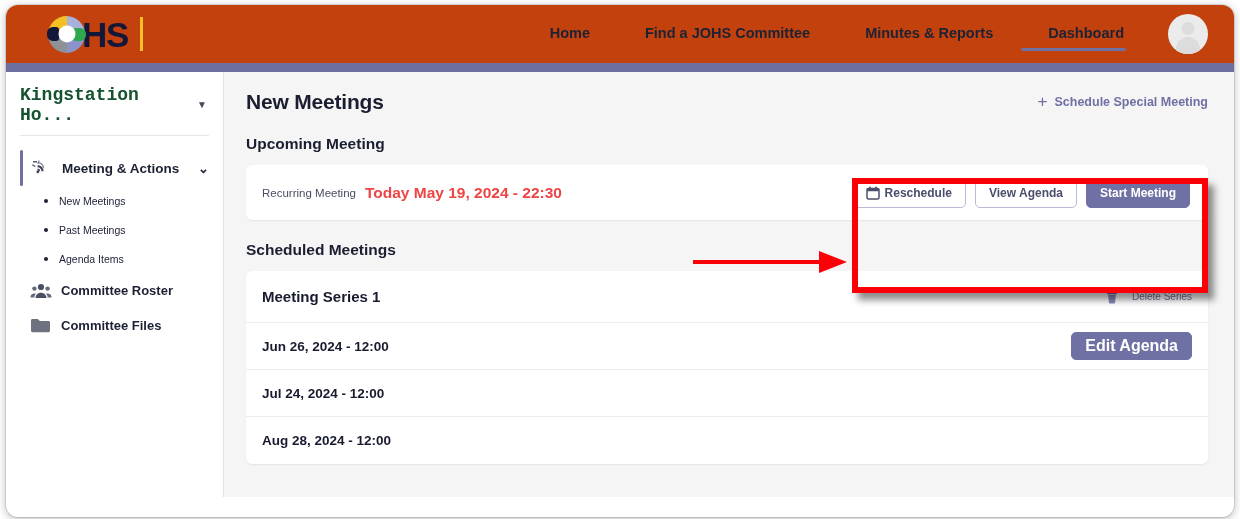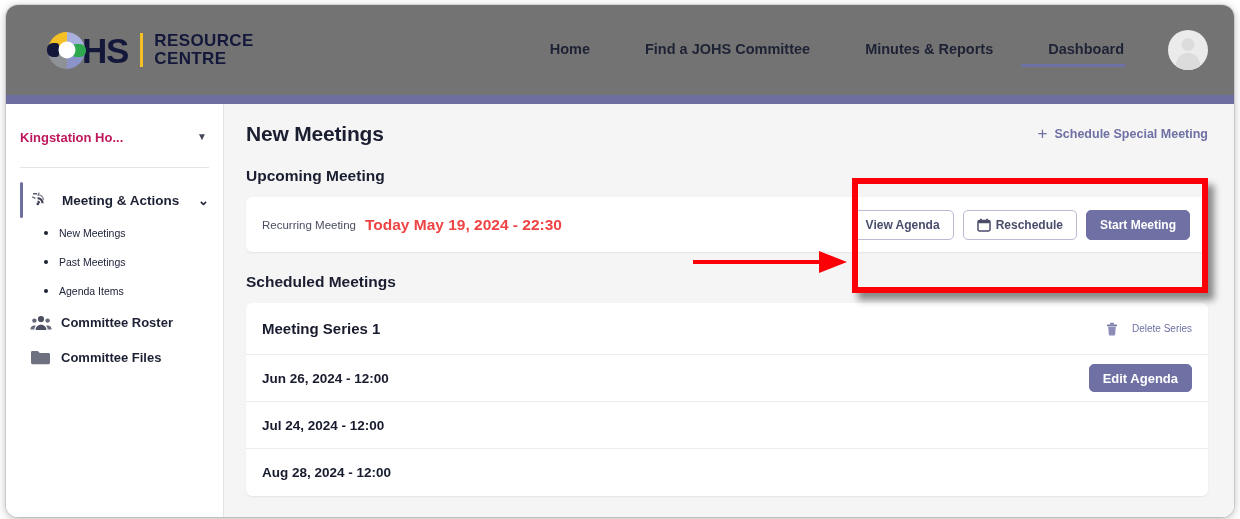--- a/index.html
+++ b/index.html
@@ -21,22 +21,22 @@
     height: 512px;
     background: #ffffff;
     border-radius: 12px;
     overflow: hidden;
     box-shadow: 0 2px 10px rgba(0,0,0,0.28), 0 0 0 1px rgba(0,0,0,0.10);
   }
 
   
   #site-header {
     position: relative;
-    height: 90px;
-    background: #737373;
+    height: 58px;
+    background: #c2410c;
     display: flex;
     align-items: center;
   }
 
   #brand-logo {
     display: flex;
     align-items: center;
     margin-left: 42px;
     gap: 0px;
     text-decoration: none;
@@ -193,23 +193,24 @@
     padding-top: 16px;
   }
 
   #org-selector {
     display: flex;
     align-items: center;
     padding: 0 16px 0 14px;
     height: 34px;
   }
   #org-name {
-    font-size: 13px;
-    font-weight: bold;
-    color: #be185d;
+    font-size: 18px;
+    font-weight: bold;
+    color: #14532d;
+    font-family: Liberation Mono, monospace;
   }
   #org-caret {
     margin-left: auto;
     color: #44485c;
     font-size: 10px;
     line-height: 1;
   }
   #sidebar-divider {
     height: 1px;
     background: #e6e6e6;
@@ -422,21 +423,21 @@
   .row-date {
     font-size: 13.5px;
     font-weight: bold;
     color: #171b2d;
   }
   .row-action { margin-left: auto; }
   .btn-edit {
     background: #6f70a3;
     border: 1px solid #6f70a3;
     color: #ffffff;
-    font-size: 13px;
+    font-size: 16px;
     height: 28px;
     padding: 0 13px;
     border-radius: 5px;
     font-weight: bold;
     display: inline-flex;
     align-items: center;
     cursor: pointer;
     font-family: "Liberation Sans", sans-serif;
   }
 
@@ -483,24 +484,20 @@
           </div>
         <div class="seg seg-bl">
             <i></i>
           </div>
         <div class="green-dot"></div>
         <div class="navy-dot"></div>
         <div class="hole"></div>
       </div>
       <div id="brand-hs">HS</div>
       <div id="brand-divider"></div>
-      <div id="brand-words">
-        <div>RESOURCE</div>
-        <div>CENTRE</div>
-      </div>
     </div>
 
     <div id="main-nav">
       <a class="nav-link">Home</a>
       <a class="nav-link">Find a JOHS Committee</a>
       <a class="nav-link">Minutes &amp; Reports</a>
       <a class="nav-link active">Dashboard</a>
       <div id="avatar">
         <div class="head"></div>
         <div class="body"></div>
@@ -589,32 +586,32 @@
         </div>
       </div>
 
       <div class="section-title">Upcoming Meeting</div>
 
       <div class="card" id="upcoming-card">
         <span id="recurring-label">Recurring Meeting</span>
         <span id="upcoming-date">Today May 19, 2024 - 22:30</span>
         <div id="upcoming-actions">
           <button class="btn btn-outline">
-            <span>View Agenda</span>
-          </button>
-          <button class="btn btn-outline">
             <span class="cal-icon">
               <svg viewBox="0 0 14 14" width="14" height="14">
                 <rect x="1" y="2.4" width="12" height="10.6" rx="1.4" fill="none" stroke="#4a4e6b" stroke-width="1.5"></rect>
                 <rect x="1" y="2.4" width="12" height="2.8" rx="1.2" fill="#4a4e6b"></rect>
                 <rect x="3.2" y="0.6" width="1.5" height="3" rx="0.7" fill="#4a4e6b"></rect>
                 <rect x="9.3" y="0.6" width="1.5" height="3" rx="0.7" fill="#4a4e6b"></rect>
               </svg>
             </span>
             <span>Reschedule</span>
+          </button>
+          <button class="btn btn-outline">
+            <span>View Agenda</span>
           </button>
           <button class="btn btn-primary">
             <span>Start Meeting</span>
           </button>
         </div>
       </div>
 
       <div class="section-title">Scheduled Meetings</div>
 
       <div class="card" id="series-card">

